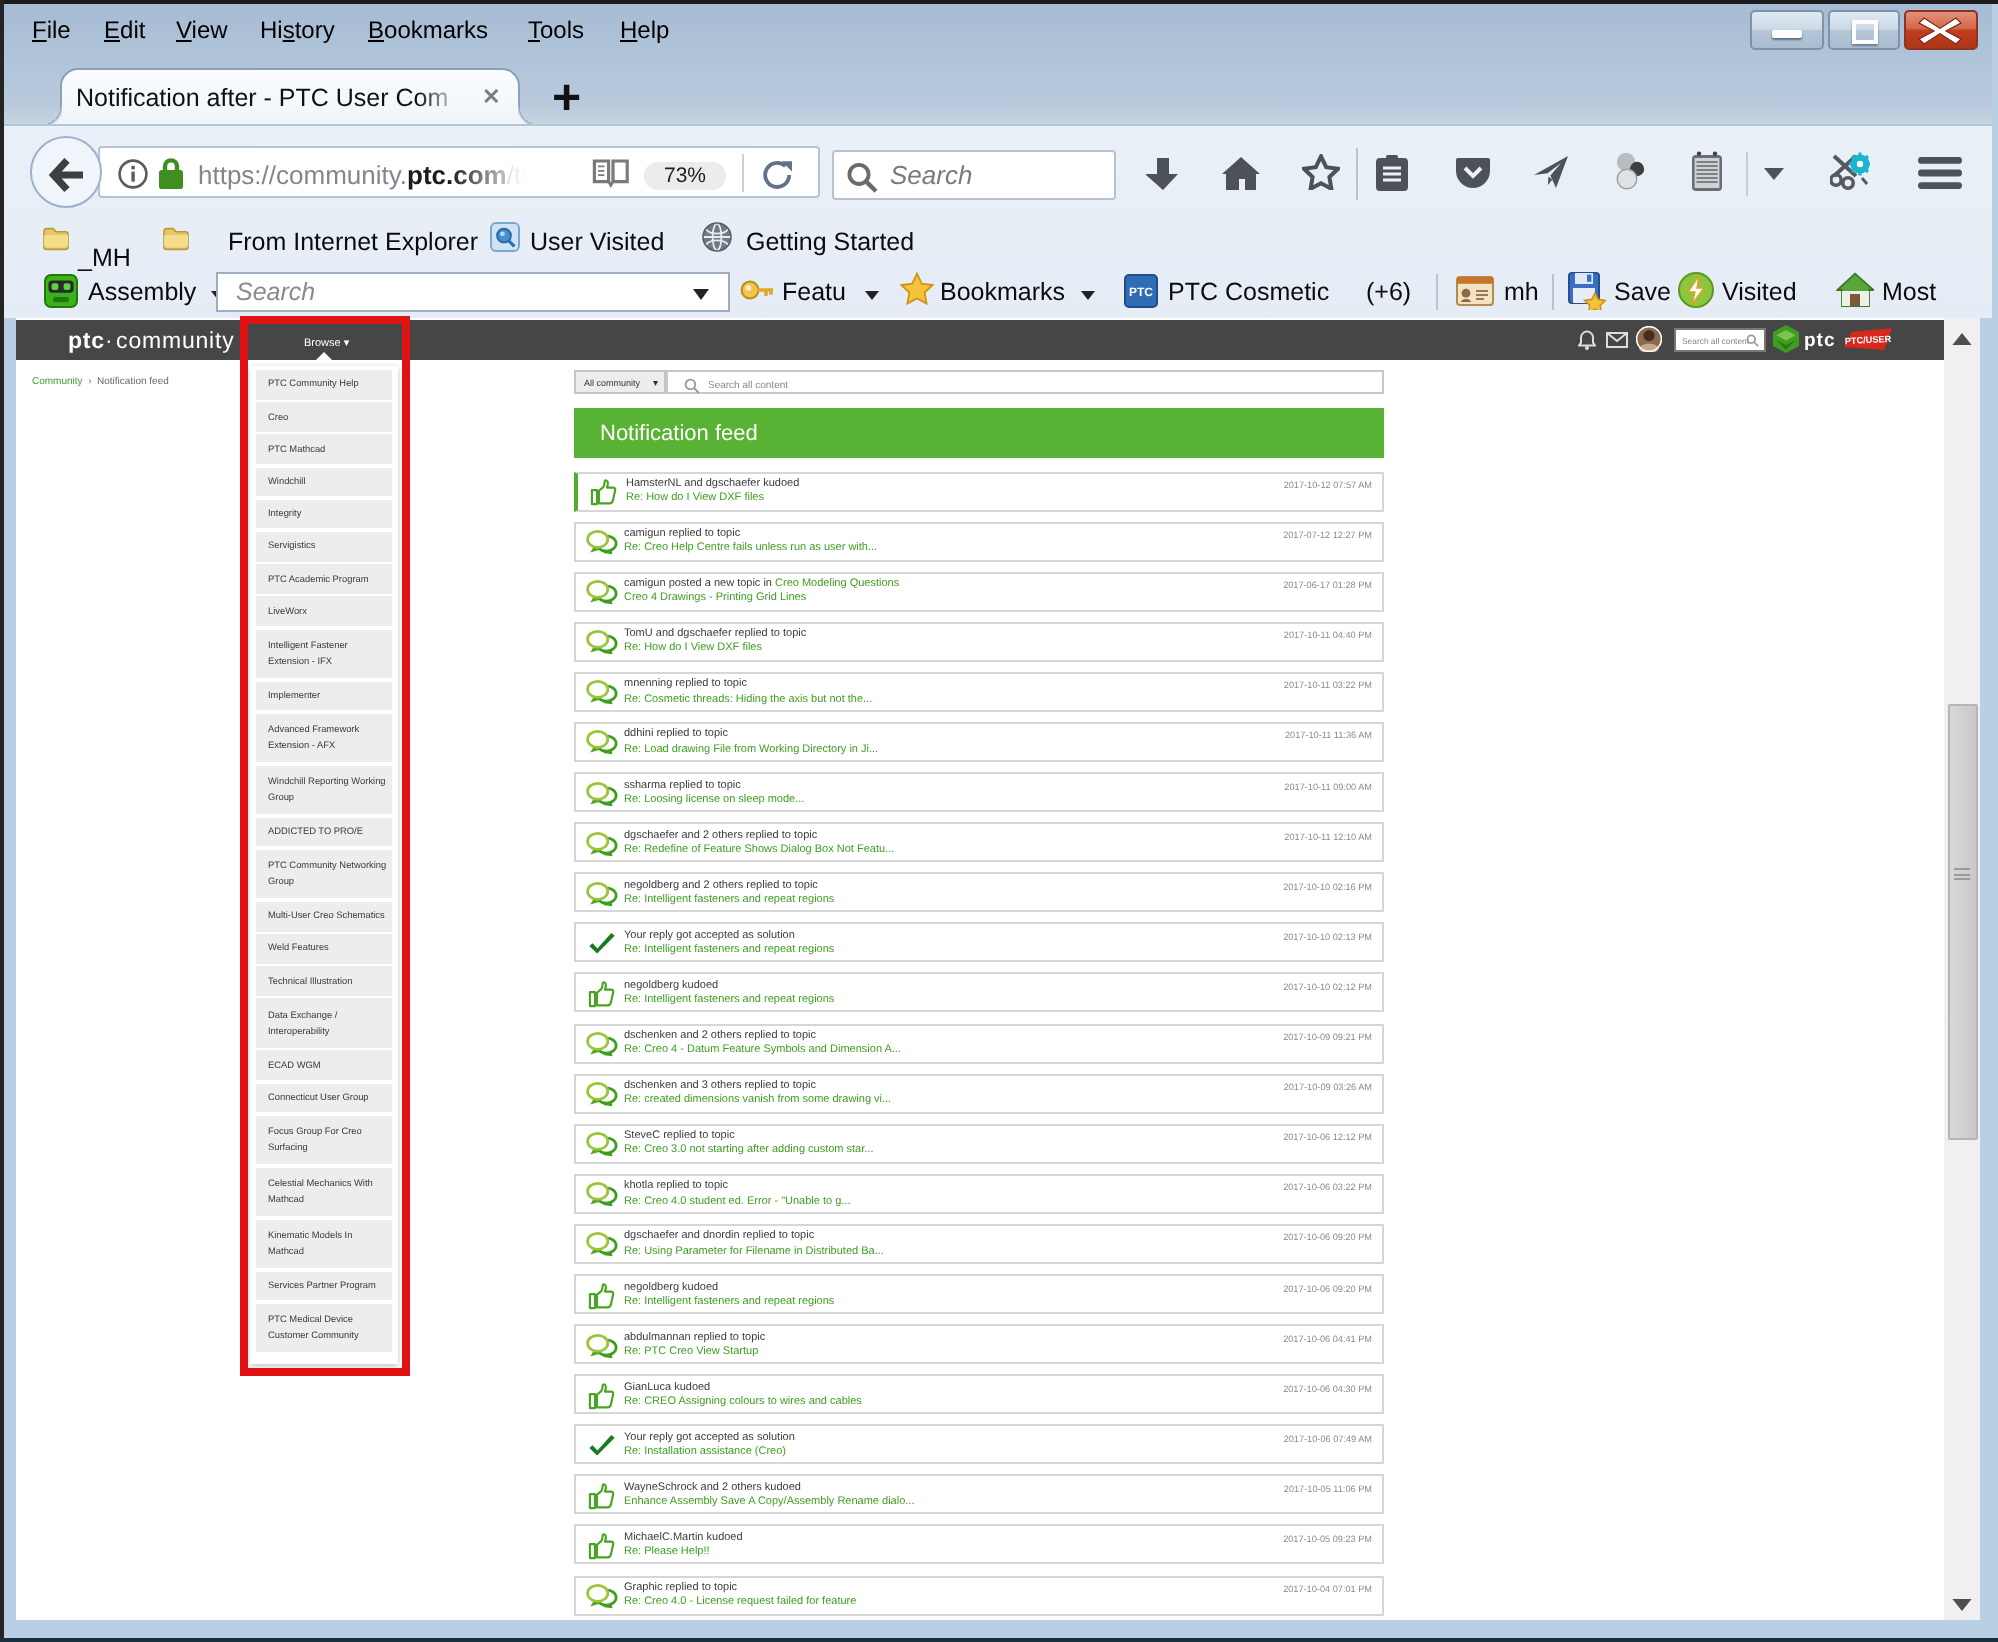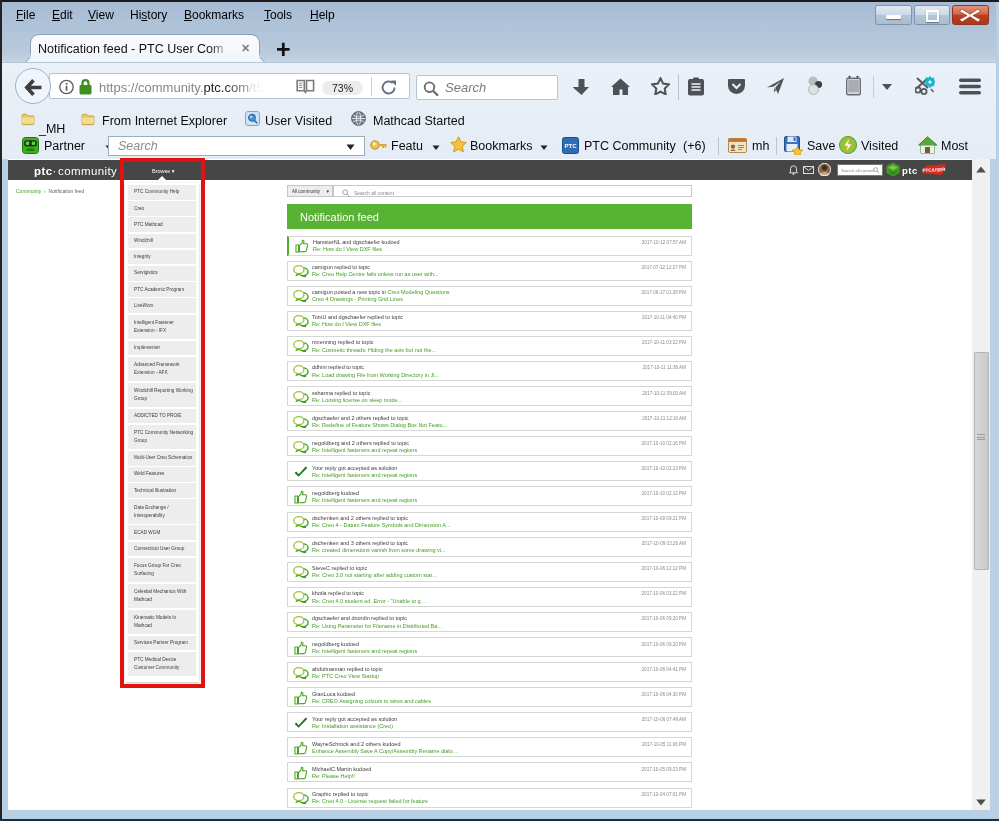--- a/index.html
+++ b/index.html
@@ -21,21 +21,21 @@
 #tab:after{content:'';position:absolute;right:-10px;bottom:0;width:10px;height:10px;background:radial-gradient(circle at 100% 0,rgba(0,0,0,0) 9.2px,#8ba1b7 9.2px,#f0f5fa 10.8px)}
 #tabtitle{left:36px;top:40px;font-size:12.5px;color:#111;white-space:nowrap;width:199px;overflow:hidden;-webkit-mask-image:linear-gradient(90deg,#000 86%,transparent 97%)}
 #tabclose{left:239px;top:40px;font-size:11px;color:#7d7d7d;font-weight:bold}
 #newtab{left:274px;top:33px;font-size:25px;color:#111;font-weight:bold}
 
 #navline{left:0;top:60px;width:994px;height:1px;background:#b7c6d6}
 #backbtn{left:12.5px;top:66px;width:36px;height:36px;border-radius:50%;background:#f0f5fb;border:1px solid #9ab2cc}
 #urlbar{left:47px;top:71px;width:361px;height:26px;background:#fff;border:1px solid #b6c3d2;border-radius:2px}
 #searchbox{left:414px;top:73px;width:142px;height:25px;background:#fff;border:1px solid #b6c3d2;border-radius:2px}
 #urltext{left:97px;top:78px;font-size:13px;color:#82878f;white-space:nowrap;width:175px;overflow:hidden;-webkit-mask-image:linear-gradient(90deg,#000 72%,transparent 94%)}
-#urltext b{color:#1d1d1d;font-weight:normal}
+#urltext b{color:#1d1d1d;font-weight:bold}
 #zoompill{left:320px;top:78.5px;width:41px;height:14.5px;background:#ececec;border-radius:8px;font-size:10.5px;color:#222;text-align:center;line-height:14px}
 #urlsep{left:369px;top:75px;width:1px;height:19px;background:#d0d0d0}
 #searchtext{left:443px;top:78px;font-size:13px;font-style:italic;color:#7a7a7a}
 
 .bt{position:absolute;font-size:12.5px;color:#0b0b0b;white-space:nowrap}
 #rfsearch{left:106px;top:134px;width:257px;height:20px;background:#fff;border:1px solid #9eadbd}
 #rfsearchtext{left:116px;top:137px;font-size:12.5px;font-style:italic;color:#8a8a8a}
 .rsep{position:absolute;top:135px;width:1px;height:18px;background:#b9c4d0}
 
 .wbtn{position:absolute;top:5px;height:20px;border-radius:2.5px}
@@ -93,21 +93,21 @@
   <div class="abs" id="menubar">
     <span class="menu" style="left:14px"><u>F</u>ile</span>
     <span class="menu" style="left:50px"><u>E</u>dit</span>
     <span class="menu" style="left:86px"><u>V</u>iew</span>
     <span class="menu" style="left:128px">Hi<u>s</u>tory</span>
     <span class="menu" style="left:182px"><u>B</u>ookmarks</span>
     <span class="menu" style="left:262px"><u>T</u>ools</span>
     <span class="menu" style="left:308px"><u>H</u>elp</span>
   </div>
   <div class="abs" id="tab"></div>
-  <span class="abs" id="tabtitle">Notification feed - PTC User Com</span>
+  <span class="abs" id="tabtitle">Notification after - PTC User Com</span>
   <span class="abs" id="tabclose">✕</span>
   <span class="abs" id="newtab">+</span>
   <div class="abs" id="navline"></div>
   <div class="abs" id="urlbar"></div>
   <div class="abs" id="backbtn"></div>
   <span class="abs" id="urltext">https://community.<b>ptc.com</b>/t5/Notifi</span>
   <div class="abs" id="zoompill">73%</div>
   <div class="abs" id="urlsep"></div>
   <div class="abs" id="searchbox"></div>
   <span class="abs" id="searchtext">Search</span>
@@ -194,43 +194,43 @@
     </svg>
 <svg class="nv" style="left:19px;top:110px" width="14" height="14" viewBox="0 0 14 14">
       <path d="M1 3.5 a1.2 1.2 0 0 1 1.2-1.2 h3.4 l1.3 1.6 h4.9 a1.2 1.2 0 0 1 1.2 1.2 v6.4 a1.2 1.2 0 0 1 -1.2 1.2 H2.2 a1.2 1.2 0 0 1 -1.2-1.2 z" fill="#e8c864" stroke="#b89a3c" stroke-width="0.8"></path>
       <path d="M1 5.5 h12 v5 a1.2 1.2 0 0 1 -1.2 1.2 H2.2 a1.2 1.2 0 0 1 -1.2-1.2 z" fill="#f3dc8a"></path>
     </svg>
 <span class="bt" style="left:37px;top:120px">_MH</span>
 <svg class="nv" style="left:79px;top:110px" width="14" height="14" viewBox="0 0 14 14">
       <path d="M1 3.5 a1.2 1.2 0 0 1 1.2-1.2 h3.4 l1.3 1.6 h4.9 a1.2 1.2 0 0 1 1.2 1.2 v6.4 a1.2 1.2 0 0 1 -1.2 1.2 H2.2 a1.2 1.2 0 0 1 -1.2-1.2 z" fill="#e8c864" stroke="#b89a3c" stroke-width="0.8"></path>
       <path d="M1 5.5 h12 v5 a1.2 1.2 0 0 1 -1.2 1.2 H2.2 a1.2 1.2 0 0 1 -1.2-1.2 z" fill="#f3dc8a"></path>
     </svg>
-<span class="bt" style="left:100px;top:112px">From Internet Explorer</span>
+<span class="bt" style="left:112px;top:112px">From Internet Explorer</span>
 <svg class="nv" style="left:243px;top:109px" width="15" height="15" viewBox="0 0 15 15">
       <rect x="0.5" y="0.5" width="14" height="14" rx="2.5" fill="#cfe3f4" stroke="#7aa9cf"></rect>
       <circle cx="7" cy="6.8" r="3.4" fill="#4a8fd0" stroke="#2f6cab" stroke-width="1.1"></circle>
       <circle cx="6.2" cy="5.9" r="1.2" fill="#bcd9f2"></circle>
       <path d="M9.4 9.4 l2.8 2.8" stroke="#2f6cab" stroke-width="1.6"></path>
     </svg>
 <span class="bt" style="left:263px;top:112px">User Visited</span>
 <svg class="nv" style="left:349px;top:109px" width="15" height="15" viewBox="0 0 15 15">
       <circle cx="7.5" cy="7.5" r="7" fill="#717a84"></circle>
       <path d="M0.5 7.5 h14 M7.5 0.5 c-2.9 1.9-2.9 12.1 0 14 c2.9-1.9 2.9-12.1 0-14" fill="none" stroke="#e8ebee" stroke-width="0.9"></path>
       <path d="M2 3.7 c2.2 2.8 8.8 2.8 11 0 M2 11.3 c2.2-2.8 8.8-2.8 11 0" fill="none" stroke="#e8ebee" stroke-width="0.9"></path>
       <circle cx="7.5" cy="7.5" r="7" fill="none" stroke="#565e66" stroke-width="0.8"></circle>
     </svg>
-<span class="bt" style="left:371px;top:112px">Mathcad Started</span>
+<span class="bt" style="left:371px;top:112px">Getting Started</span>
 <svg class="nv" style="left:20px;top:135px" width="17" height="17" viewBox="0 0 17 17">
       <rect x="0.5" y="0.5" width="16" height="16" rx="3" fill="#3db01c" stroke="#1e7a0a"></rect>
       <rect x="2.2" y="3.2" width="12.6" height="6.2" rx="2" fill="#2a2a2a"></rect>
       <rect x="3.8" y="4.6" width="3.4" height="3.4" rx="1" fill="#59d43a"></rect>
       <rect x="9.8" y="4.6" width="3.4" height="3.4" rx="1" fill="#59d43a"></rect>
       <rect x="4.5" y="11.5" width="8" height="2.6" rx="1.3" fill="#1e7a0a"></rect>
     </svg>
-<span class="bt" style="left:42px;top:137px">Partner</span>
+<span class="bt" style="left:42px;top:137px">Assembly</span>
 <svg class="nv" style="left:103px;top:143px" width="8" height="6" viewBox="0 0 8 6">
       <path d="M0.5 0.5 h7 l-3.5 4.5z" fill="#222"></path>
     </svg>
 <div class="abs" id="rfsearch"></div>
     <span class="abs" id="rfsearchtext">Search</span>
 <svg class="nv" style="left:344px;top:142px" width="9" height="7" viewBox="0 0 9 7">
       <path d="M0.5 0.5 h8 l-4 5.5z" fill="#222"></path>
     </svg>
 <svg class="nv" style="left:368px;top:135px" width="17" height="16" viewBox="0 0 17 16">
       <circle cx="5" cy="8" r="4.2" fill="#f4c34d" stroke="#b98e1e" stroke-width="1"></circle>
@@ -245,21 +245,21 @@
       <path d="M8.5 0.8 l2.4 5 5.4.7-4 3.8 1 5.5-4.8-2.6-4.8 2.6 1-5.5-4-3.8 5.4-.7z" fill="#f5c33b" stroke="#cf9416" stroke-width="0.9"></path>
     </svg>
 <span class="bt" style="left:468px;top:137px">Bookmarks</span>
 <svg class="nv" style="left:538px;top:143px" width="8" height="6" viewBox="0 0 8 6">
       <path d="M0.5 0.5 h7 l-3.5 4.5z" fill="#222"></path>
     </svg>
 <svg class="nv" style="left:560px;top:135px" width="17" height="17" viewBox="0 0 17 17">
       <rect x="0.5" y="0.5" width="16" height="16" rx="2" fill="#2e6cb5" stroke="#1d4e8c"></rect>
       <text x="8.5" y="11" font-size="6" font-family="Liberation Sans" fill="#fff" text-anchor="middle" font-weight="bold">PTC</text>
     </svg>
-<span class="bt" style="left:582px;top:137px">PTC Community</span>
+<span class="bt" style="left:582px;top:137px">PTC Cosmetic</span>
 <span class="bt" style="left:681px;top:137px">(+6)</span>
 <div class="rsep" style="left:716px"></div>
 <svg class="nv" style="left:726px;top:136px" width="19" height="15" viewBox="0 0 19 15">
       <rect x="0.5" y="0.5" width="18" height="14" rx="1.5" fill="#f2e3c2" stroke="#b08c4f"></rect>
       <rect x="0.5" y="0.5" width="18" height="3.4" fill="#c8742c"></rect>
       <circle cx="5" cy="8.6" r="2.2" fill="#8d6a43"></circle>
       <path d="M2.5 13 c0-2 5-2 5 0z" fill="#8d6a43"></path>
       <path d="M10 7.5h6 M10 9.5h6 M10 11.5h4" stroke="#9a7a50" stroke-width="0.9"></path>
     </svg>
 <span class="bt" style="left:750px;top:137px">mh</span>

